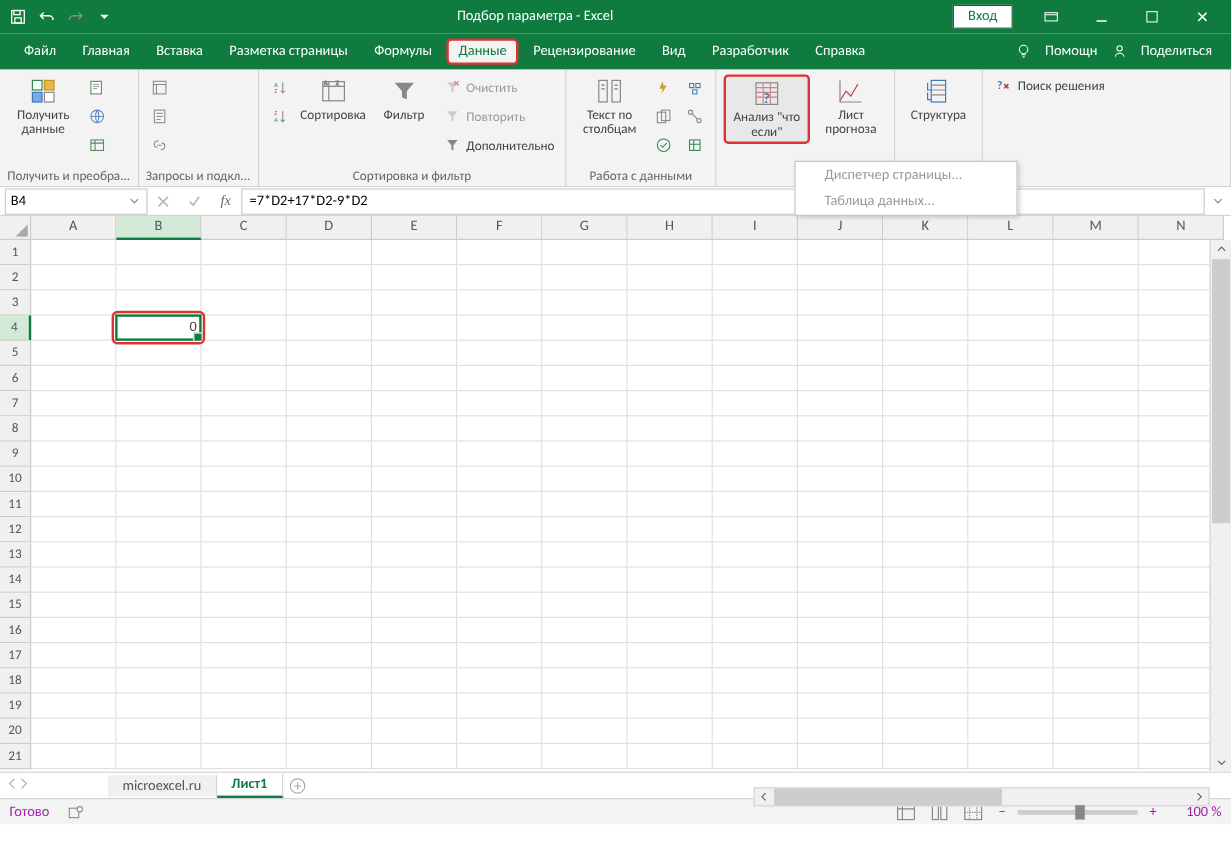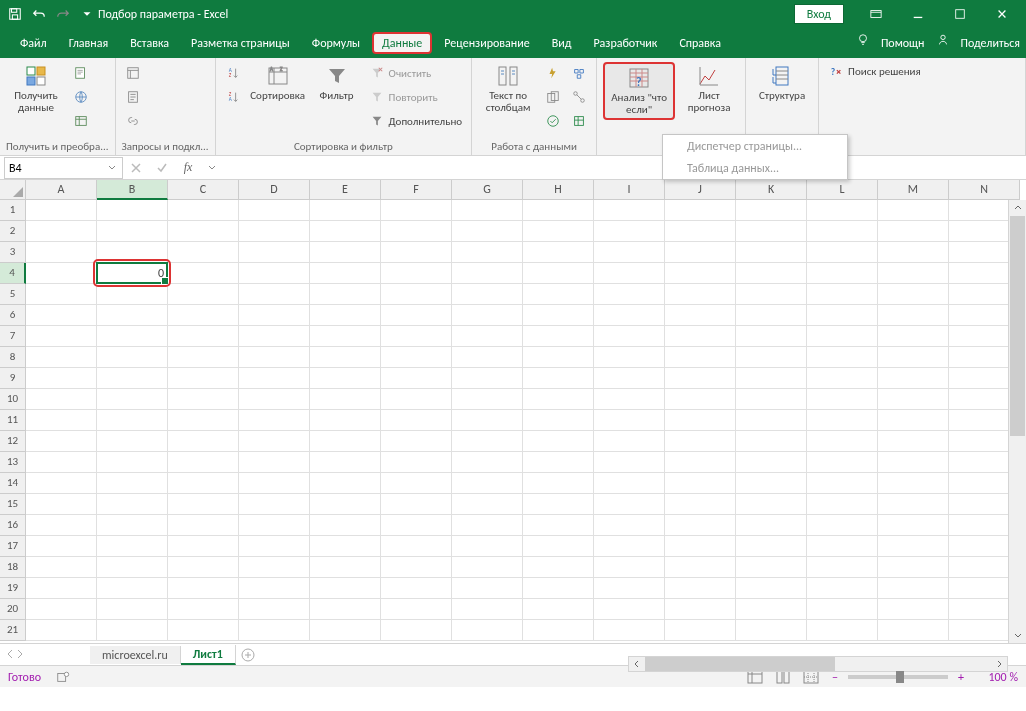--- a/index.html
+++ b/index.html
@@ -1,29 +1,29 @@
 <!DOCTYPE html>
 <html><head>
 <meta charset="utf-8">
 <style>
 * { margin:0; padding:0; box-sizing:border-box; font-family:"Segoe UI",Calibri,sans-serif; }
 body { background:#fff; width:1026px; height:711px; overflow:hidden; font-size:12px; color:#444; }
 .titlebar { height:28px; background:#0f7b3f; display:flex; align-items:center; color:#fff; padding:0 4px; }
 .qat { display:flex; gap:2px; align-items:center; }
 .qat-btn { width:22px; height:22px; display:flex; align-items:center; justify-content:center; cursor:pointer; }
 .qat-btn svg { width:14px; height:14px; }
-.title { flex:1; font-size:12px; }
+.title { flex:1; text-align:center; font-size:12px; }
 .wincontrols { display:flex; gap:2px; align-items:center; }
 .login-btn { background:#fff; color:#0f7b3f; padding:2px 12px; font-size:12px; margin-right:10px; border:1px solid #0d6835; }
 .win-btn { width:40px; height:28px; display:flex; align-items:center; justify-content:center; }
 .win-btn svg { width:12px; height:12px; }
 .menubar { height:30px; background:#0f7b3f; display:flex; align-items:center; padding-left:10px; color:#fff; gap:2px; }
 .menu-item { padding:4px 10px; font-size:12px; cursor:pointer; white-space:nowrap; }
 .menu-item.active { background:#f3f3f3; color:#0f7b3f; border:2px solid #d33; border-radius:4px; padding:2px 8px; }
-.menu-right { margin-left:auto; display:flex; gap:4px; }
+.menu-right { margin-left:auto; display:flex; align-items:center; gap:4px; padding-right:10px; }
 .ribbon { height:98px; background:#f3f3f3; border-bottom:1px solid #d4d4d4; display:flex; }
 .ribbon-group { border-right:1px solid #d4d4d4; display:flex; flex-direction:column; padding:2px 6px 0; }
 .group-body { flex:1; display:flex; align-items:flex-start; gap:4px; padding-top:2px;}
 .group-label { font-size:11px; text-align:center; color:#666; padding:2px 0; white-space:nowrap;}
 .big-btn { display:flex; flex-direction:column; align-items:center; gap:2px; padding:2px 4px; cursor:pointer; text-align:center; font-size:11px; line-height:1.1; width:60px;}
 .big-btn.wider { width:72px; }
 .big-btn.highlighted { border:2px solid #d33; border-radius:4px; background:#e8e8e8; }
 .small-stack { display:flex; flex-direction:column; gap:2px; }
 .small-btn { display:flex; align-items:center; gap:4px; padding:1px 3px; font-size:11px; cursor:pointer; white-space:nowrap; height:22px;}
 .small-btn.disabled { color:#999; }
@@ -448,20 +448,21 @@
       </svg>
     </div>
   <div class="fb-btn">
       <svg width="12" height="12" viewBox="0 0 12 12" stroke="#bbb" stroke-width="1.5" fill="none">
         <path d="M2 6l3 3 5-7"></path>
       </svg>
     </div>
   <div class="fb-btn">
       <span class="fx-label">fx</span>
     </div>
+  <input class="formula-input" value="=7*D2+17*D2-9*D2" style="">
   <div class="fb-expand">
       <svg width="10" height="10" viewBox="0 0 10 10">
         <path d="M2 3l3 3 3-3" fill="none" stroke="#888"></path>
       </svg>
     </div>
 </div>
 
 <div class="sheet-area">
   <div class="colhdr" id="colhdr">
     <div class="corner"></div>

